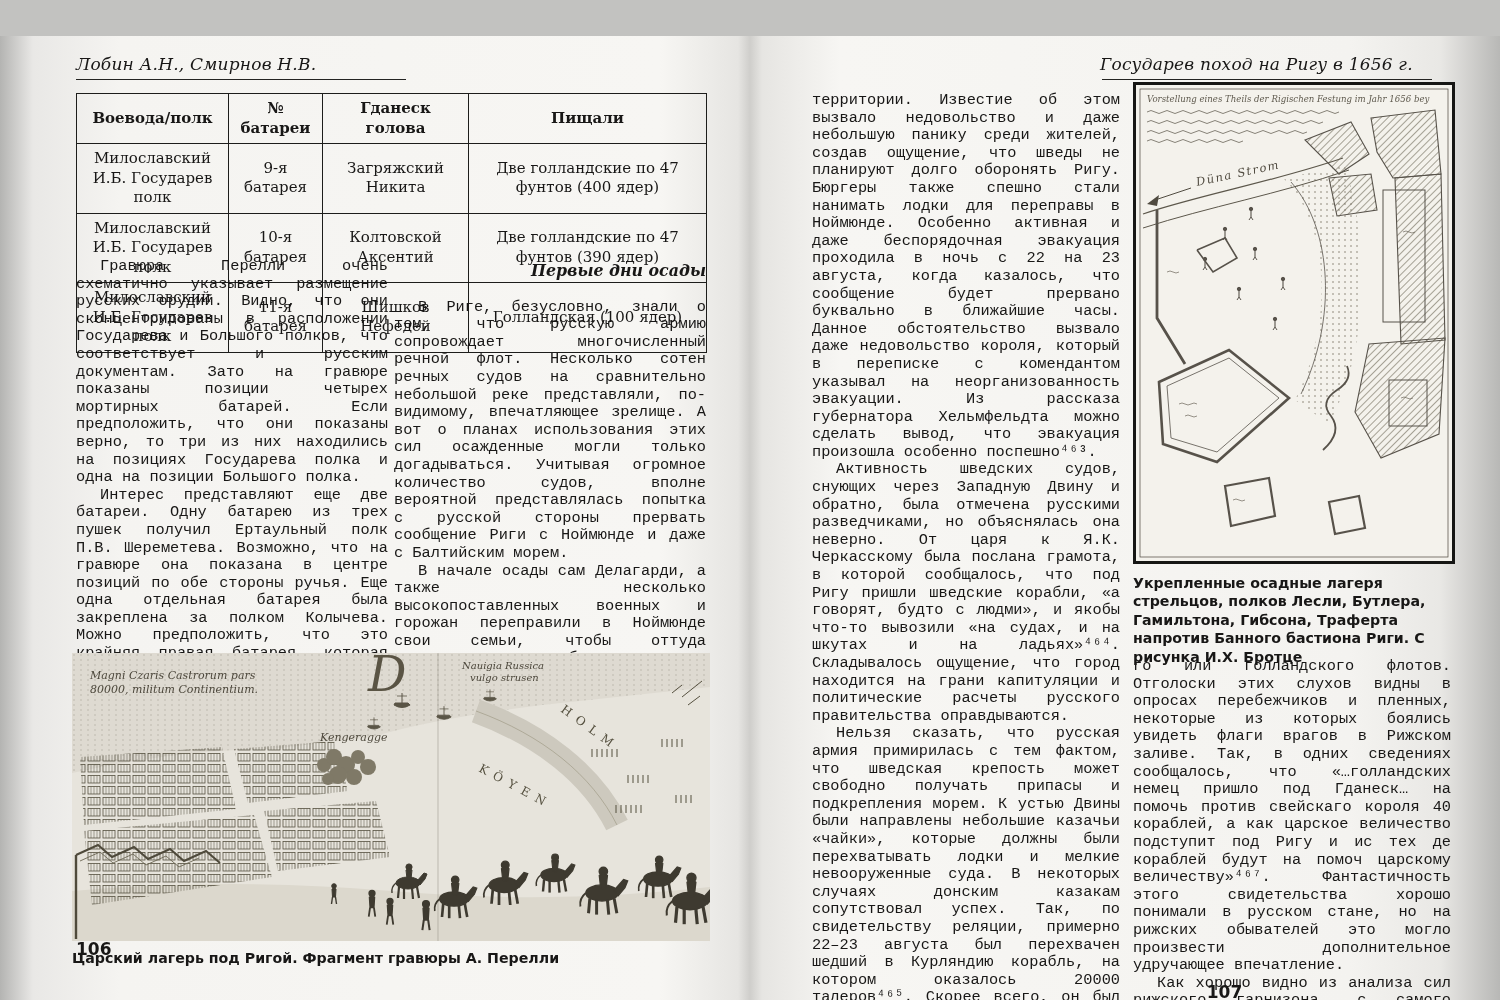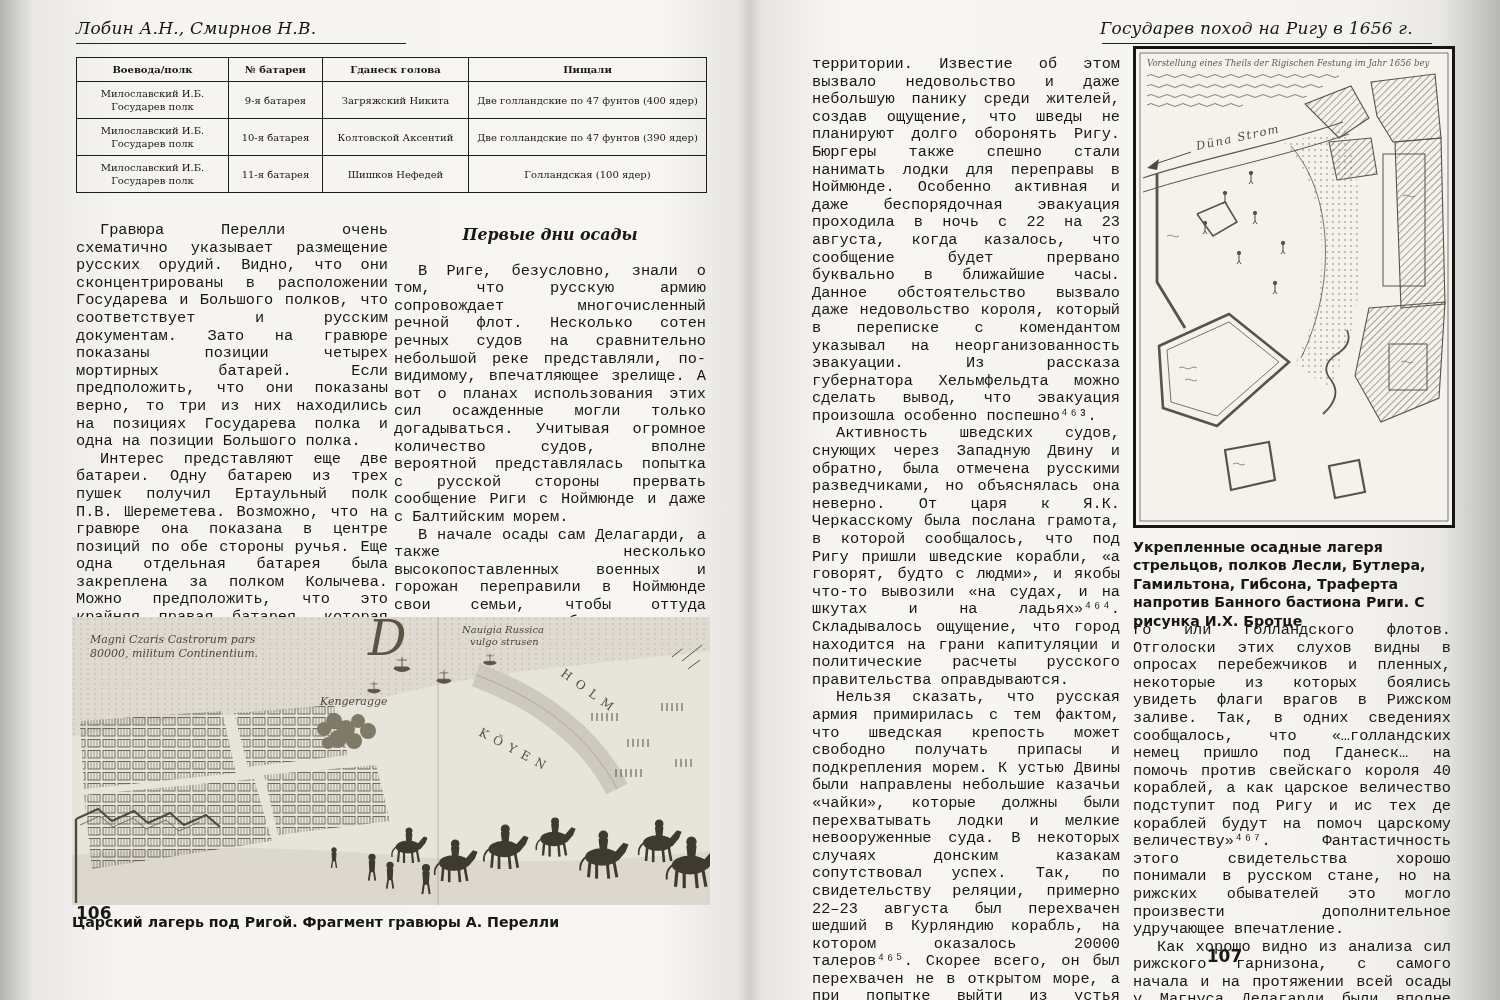--- a/index.html
+++ b/index.html
@@ -7,34 +7,35 @@
     width:1500px; height:1000px; position:relative; overflow:hidden;
     font-family:"DejaVu Serif","DejaVu Sans",serif; color:#181716;
     background:#c2c2c0;
   }
   .spread {
     position:absolute; inset:0;
     background:linear-gradient(90deg,
       #b4b4b2 0%, #e9e8e6 2.2%, #f5f4f1 8%, #f7f6f3 44%,
       #e6e5e2 49.2%, #cfcecb 50%, #e6e5e2 50.8%, #f7f6f3 56%,
       #f4f3f0 90%, #e9e8e5 96%, #b8b8b6 100%);
+    margin-top:36px;
   }
   .abs { position:absolute; }
   .runhead { font-style:italic; font-size:17px; letter-spacing:0.2px; }
   .rule { border-top:1.4px solid #242422; height:0; }
-  .btable { border-collapse:collapse; table-layout:fixed; width:630px; font-size:10px; background:transparent;padding-left:39px; }
+  .btable { border-collapse:collapse; table-layout:fixed; width:630px; font-size:15px; background:transparent;padding-left:39px; }
   .btable th, .btable td {
     border:1.4px solid #1d1d1b; text-align:center; vertical-align:middle;
     padding:5px 6px; line-height:1.3;
   }
   .btable th { font-weight:bold; }
   .col { width:312px; font-size:15.3px; line-height:17.6px; text-align:justify; }
   .col p { margin:0; text-indent:24px; hyphens:auto;font-family:Liberation Mono, monospace; }
   .col p.noind { text-indent:0; }
-  .subhead { font-weight:bold; font-style:italic; text-align:center; font-size:15.8px; margin:0 0 19px 0; text-indent:0 !important; }
+  .subhead { font-weight:bold; font-style:italic; text-align:right; font-size:15.8px; margin:0 0 19px 0; text-indent:0 !important; }
   .caption { font-family:"DejaVu Sans",sans-serif; font-weight:bold; font-size:14.2px; line-height:1.3; }
   .pagenum { font-family:"DejaVu Sans",sans-serif; font-weight:bold; font-size:17px; }
   figure { margin:0; }
   figcaption { margin-top:8px; }
   .engr-wrap svg, .illu-wrap svg { display:block; }
   .et  { font-family:"DejaVu Serif",serif; font-style:italic; font-size:11px; fill:#4c473b; }
   .ets { font-family:"DejaVu Serif",serif; font-style:italic; font-size:10px; fill:#4c473b; }
   .etl { font-family:"DejaVu Serif",serif; font-size:12px; fill:#55503f; letter-spacing:7px; }
   .etD { font-family:"DejaVu Serif",serif; font-size:48px; fill:#5a5444; font-style:italic; }
   .hw  { font-family:"DejaVu Serif",serif; font-style:italic; font-size:8.6px; fill:#5e594d; }

